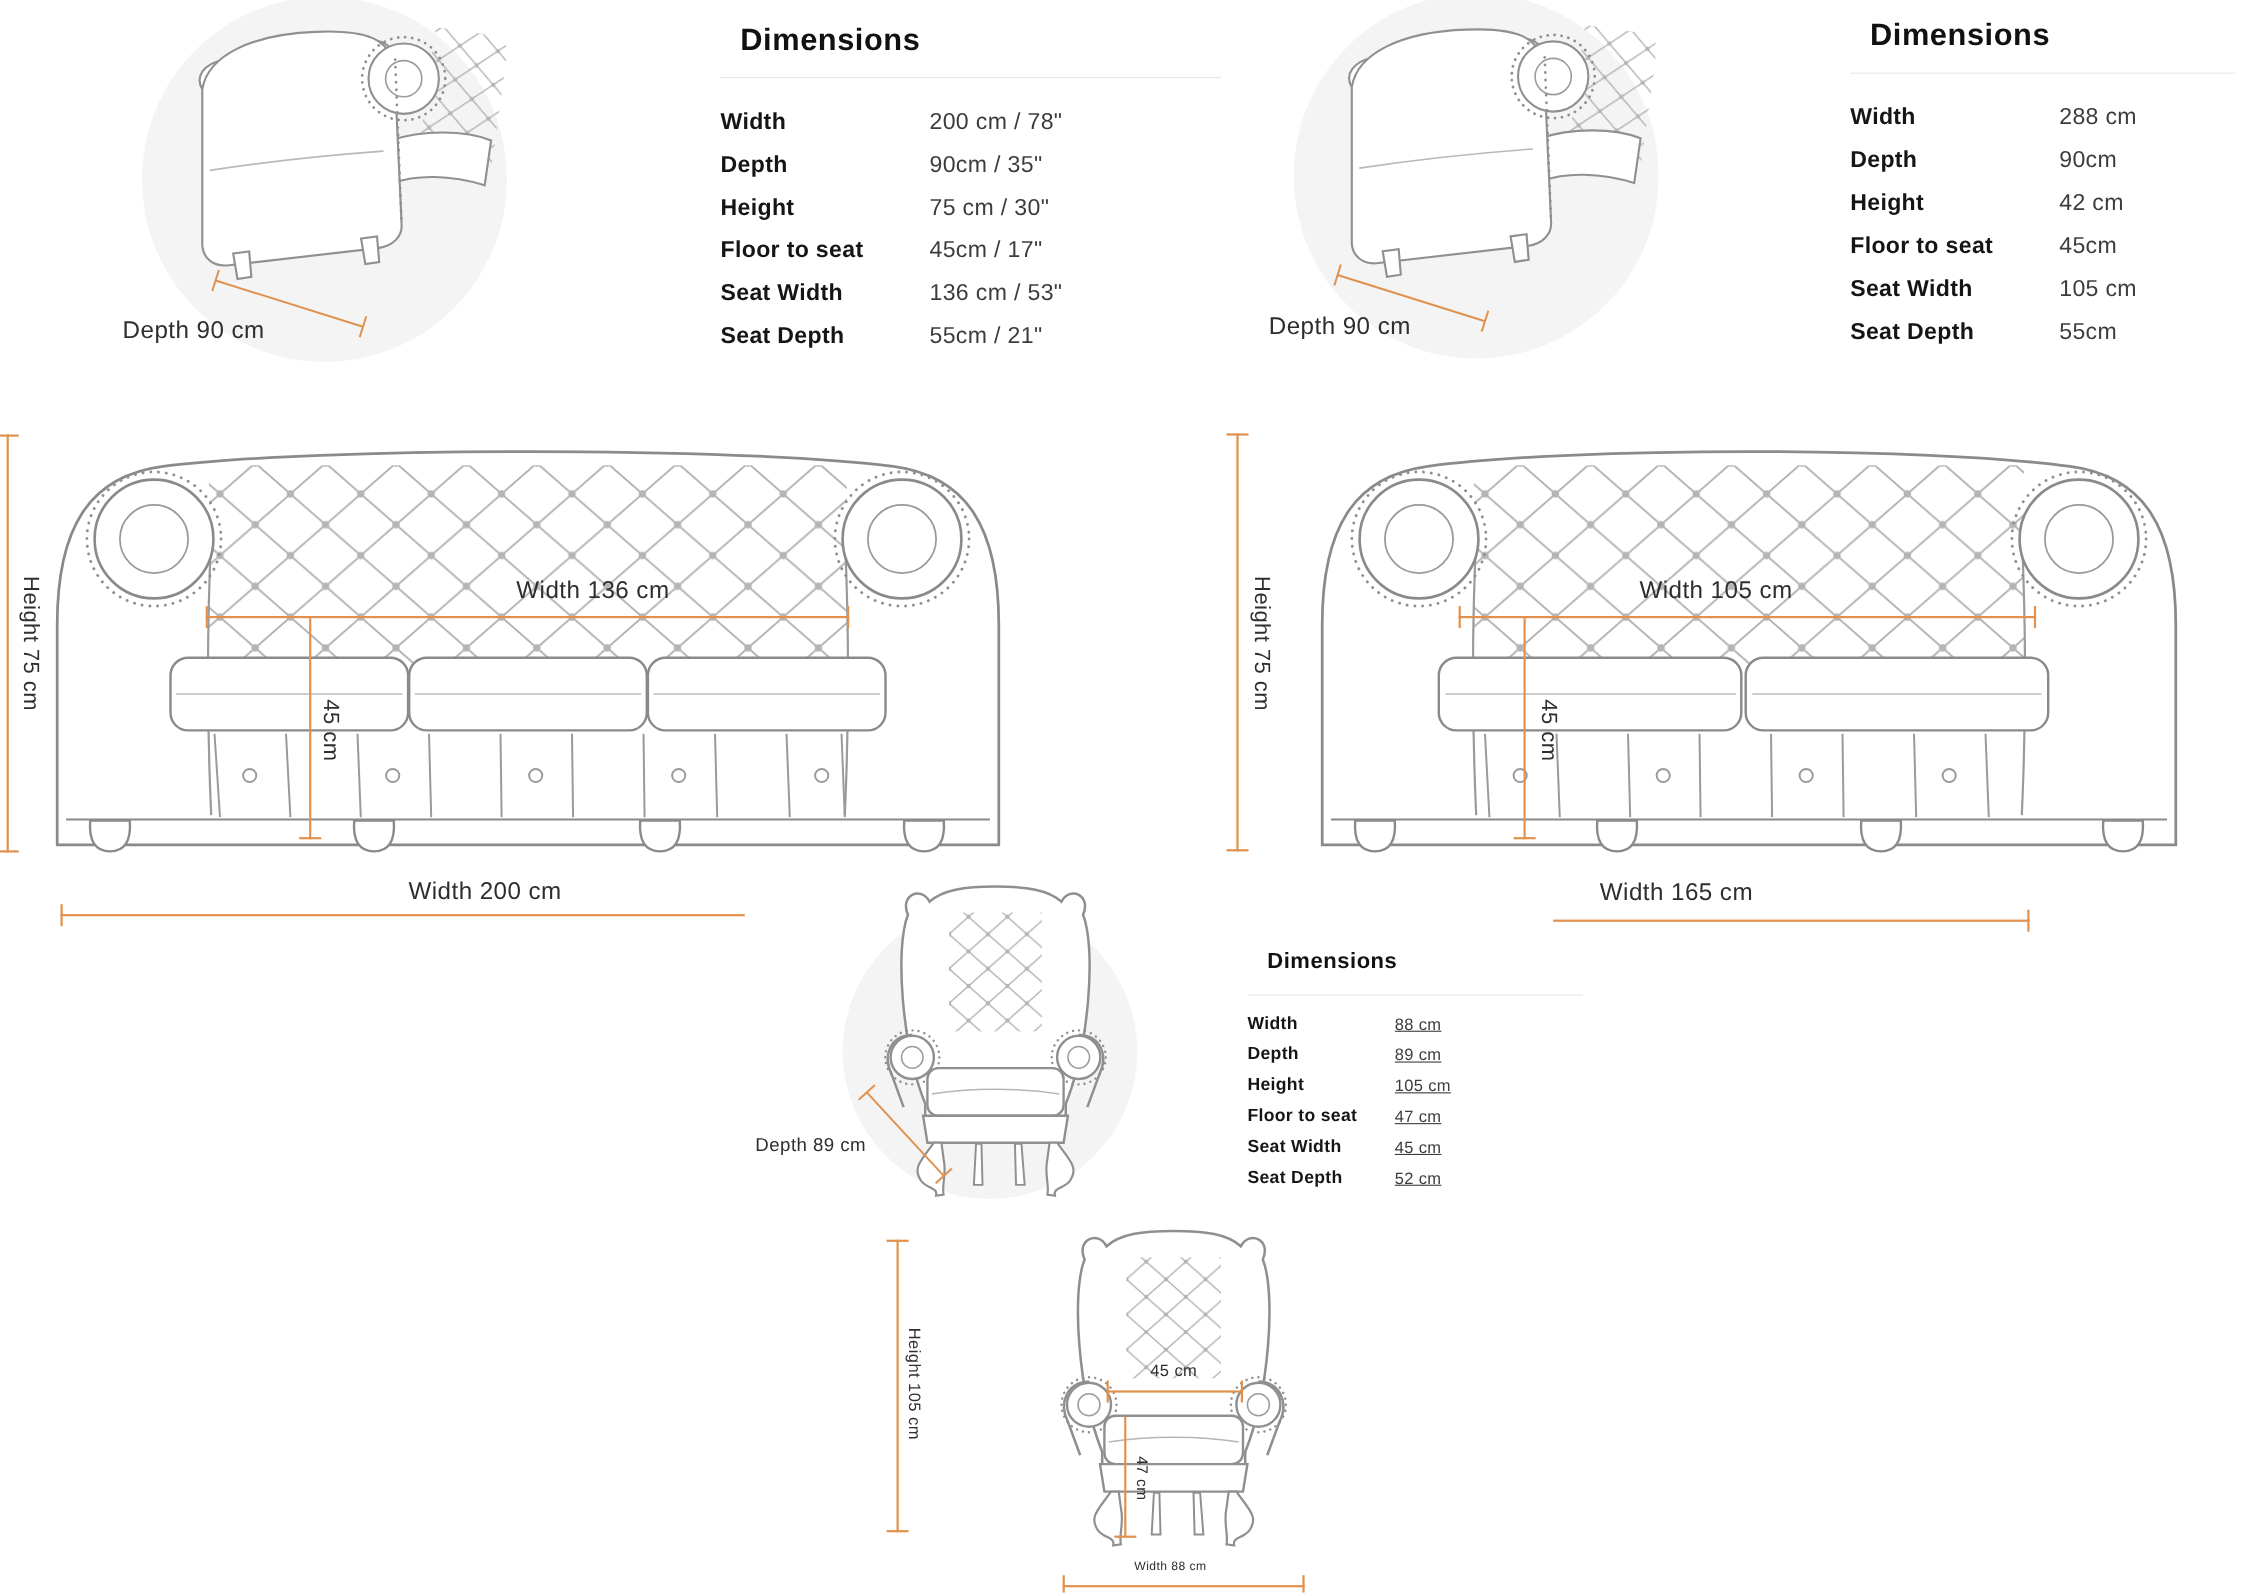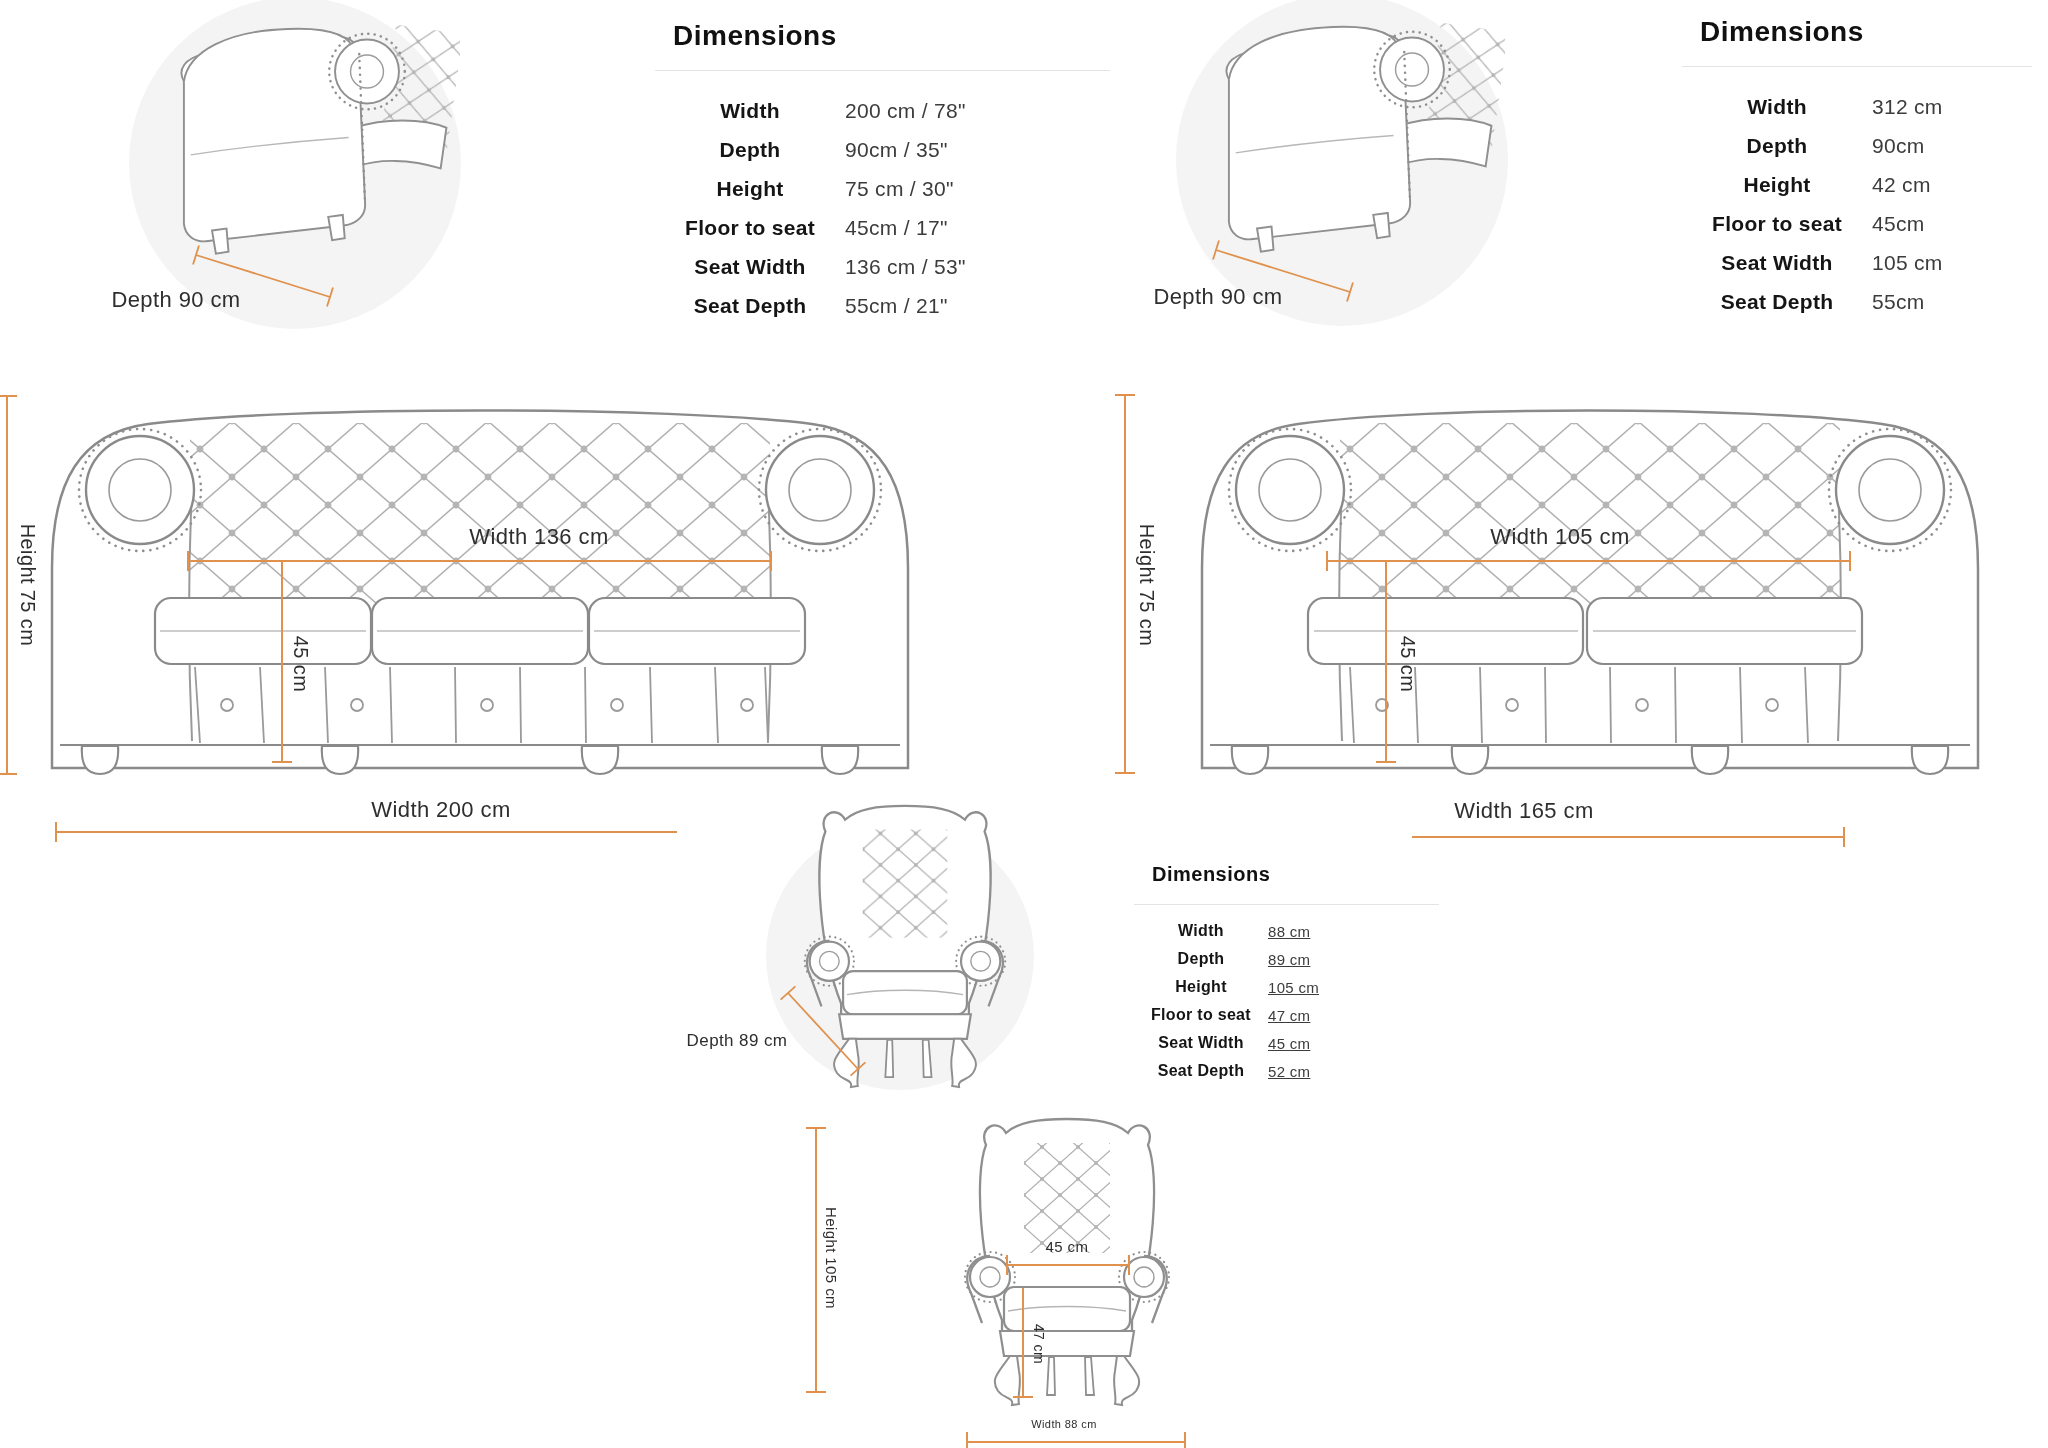--- a/index.html
+++ b/index.html
@@ -30,21 +30,21 @@
   .ann.s17{font-size:17px;}
   .ann.s16{font-size:11px;}
   .ann.s15{font-size:15px;}
   .ann.s14{font-size:14px;}
 
   
   .dim-table{position:absolute;color:#161616;}
   .dim-table h2{margin:18px;font-size:28px;line-height:1.15;font-weight:700;letter-spacing:.5px;color:#111;}
   .dim-table .rule{height:1px;background:#e4e4e4;margin-top:14px;}
   .dim-table .rows{margin-top:20px;}
-  .dim-table .row{display:flex;align-items:center;height:39px;font-size:21px;letter-spacing:.3px;text-align:center;}
+  .dim-table .row{display:flex;align-items:center;height:39px;font-size:21px;letter-spacing:.3px;}
   .dim-table .lbl{width:190px;font-weight:700;color:#151515;}
   .dim-table .val{color:#3c3c3c;}
 
   .dim-table.small h2{font-size:20px;}
   .dim-table.small .rule{margin-top:10px;}
   .dim-table.small .rows{margin-top:12px;}
   .dim-table.small .row{height:28px;font-size:16px;}
   .dim-table.small .lbl{width:134px;font-size:16px;}
   .dim-table.small .val{font-size:15px;text-decoration:underline;}
 
@@ -250,21 +250,21 @@
     </g>
   </svg>
   <div class="ann" style="left:1218px;top:297px">Depth 90 cm</div>
 
   <div class="dim-table" style="left:1682px;top:-2px;width:350px">
     <h2>Dimensions</h2>
     <div class="rule"></div>
     <div class="rows">
       <div class="row">
           <span class="lbl">Width</span>
-          <span class="val">312 cm</span>
+          <span class="val">288 cm</span>
         </div>
       <div class="row">
           <span class="lbl">Depth</span>
           <span class="val">90cm</span>
         </div>
       <div class="row">
           <span class="lbl">Height</span>
           <span class="val">42 cm</span>
         </div>
       <div class="row">

